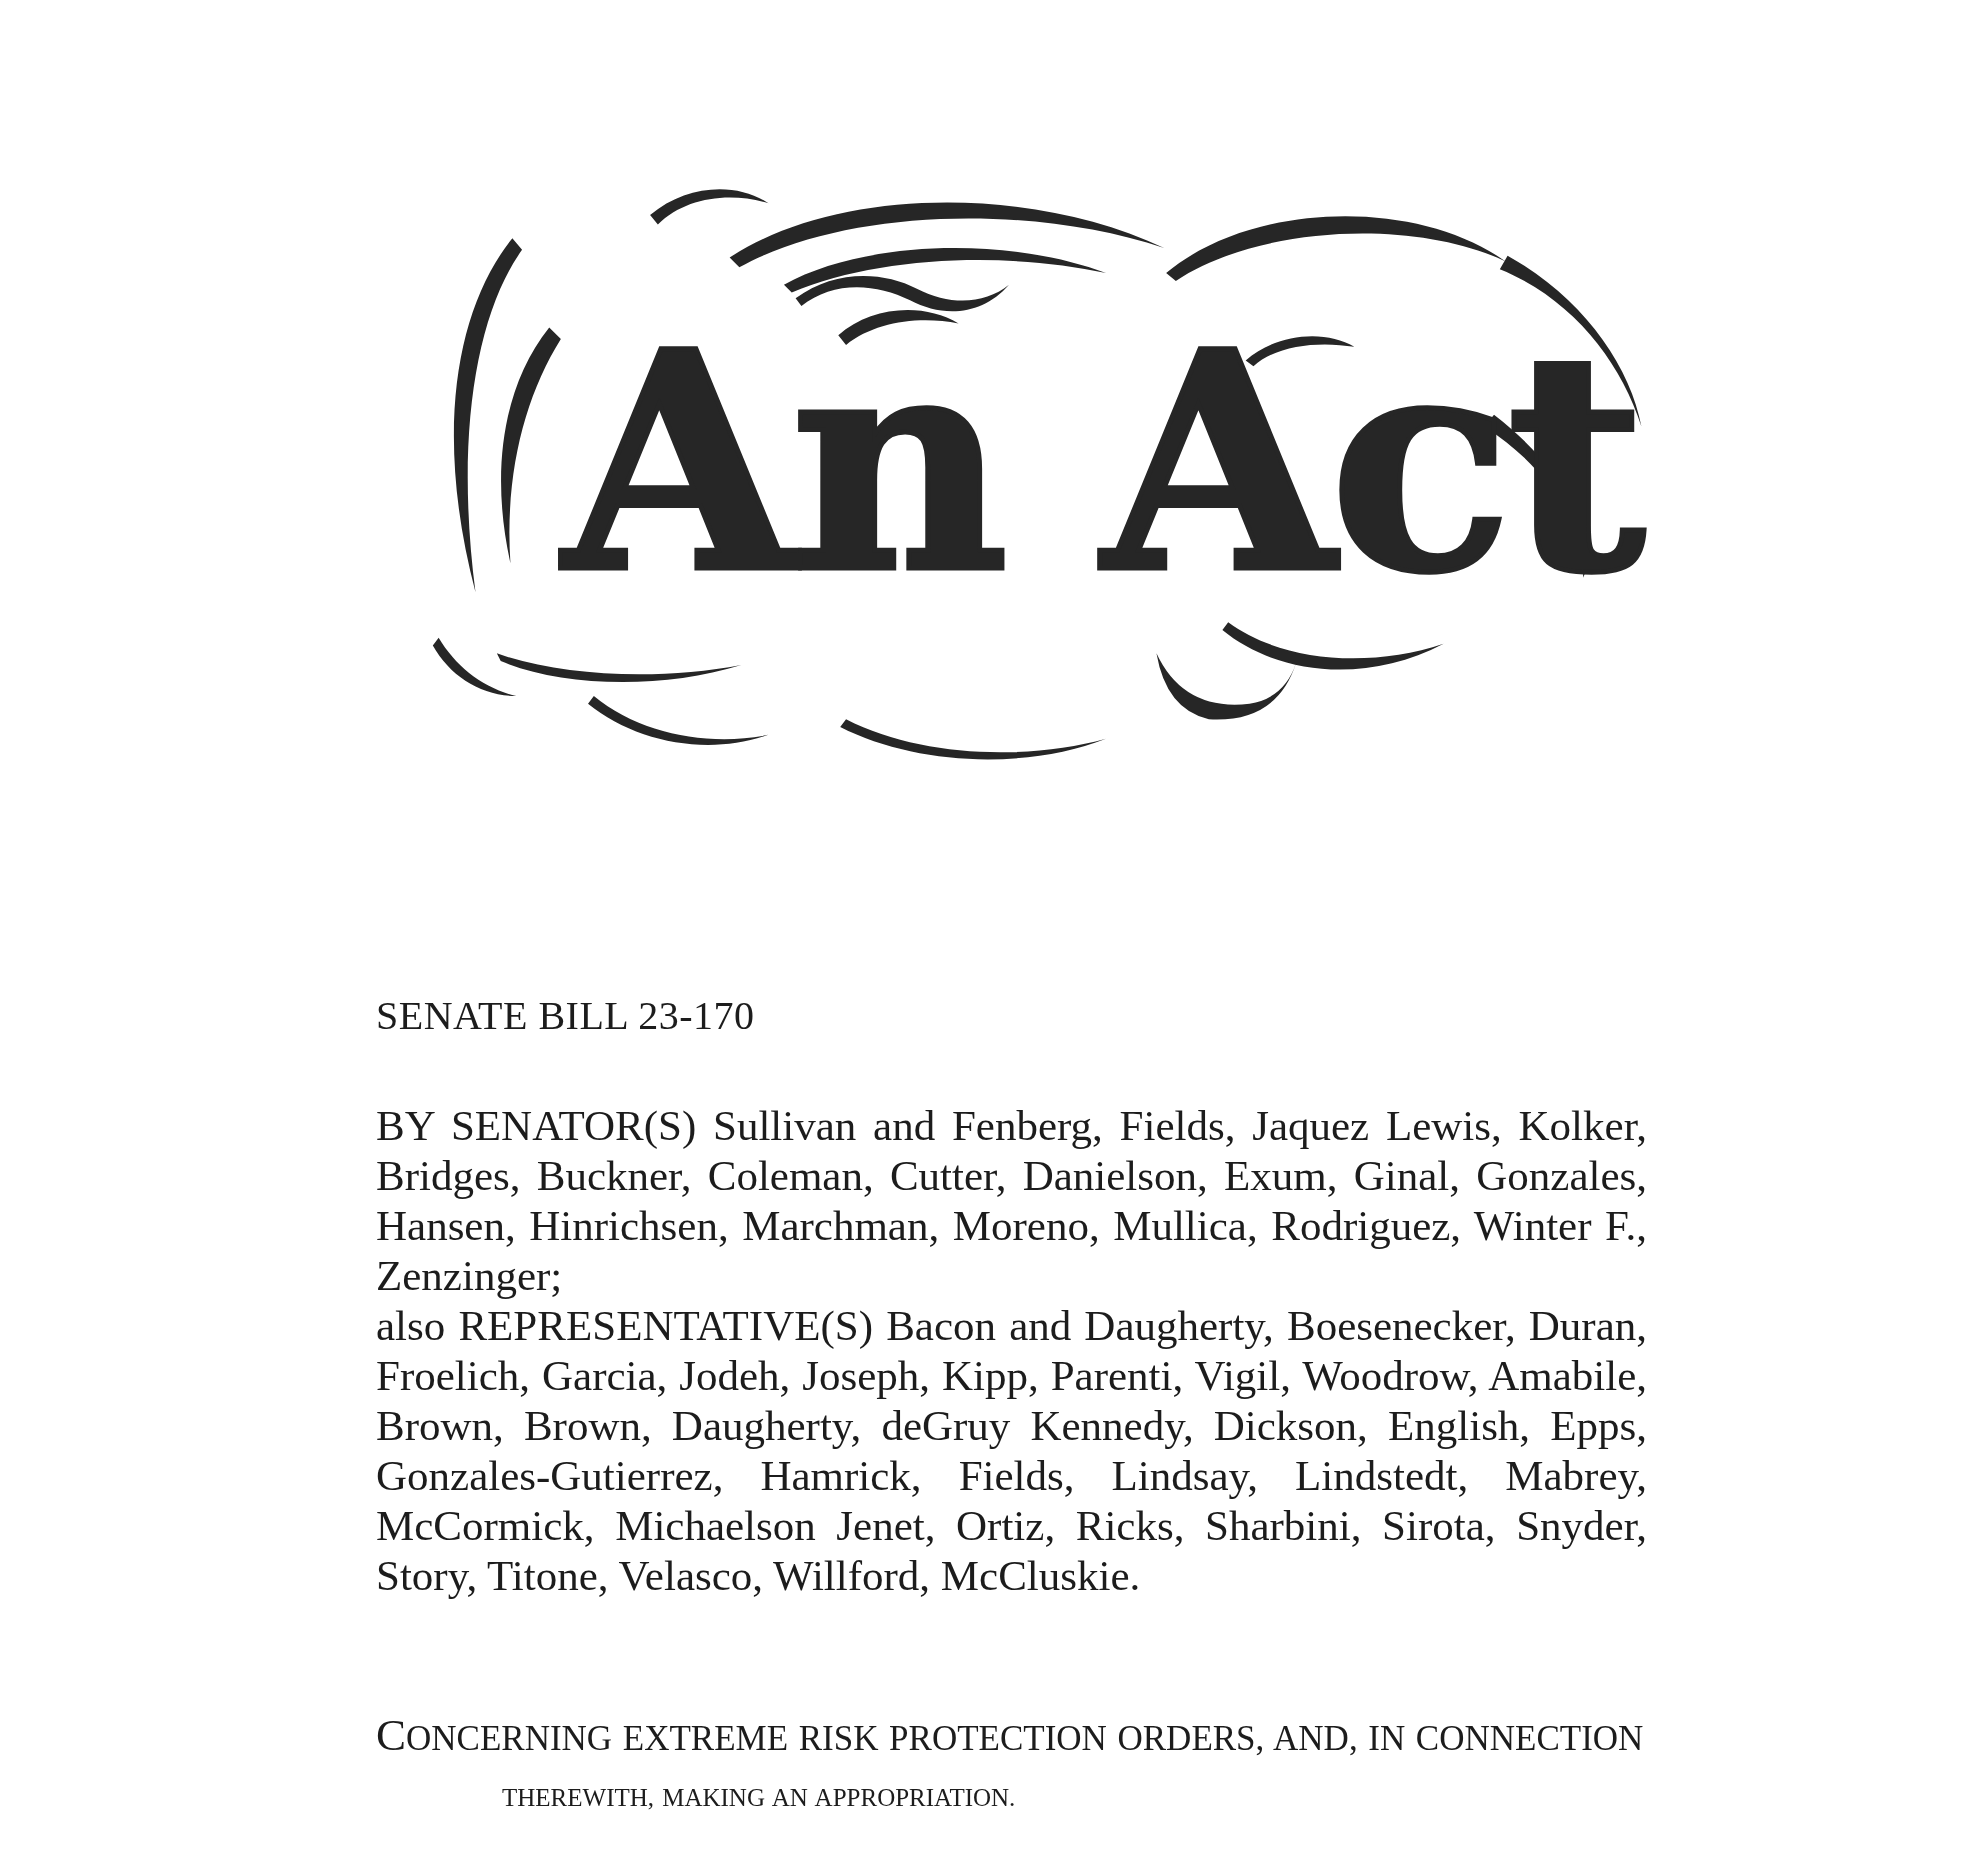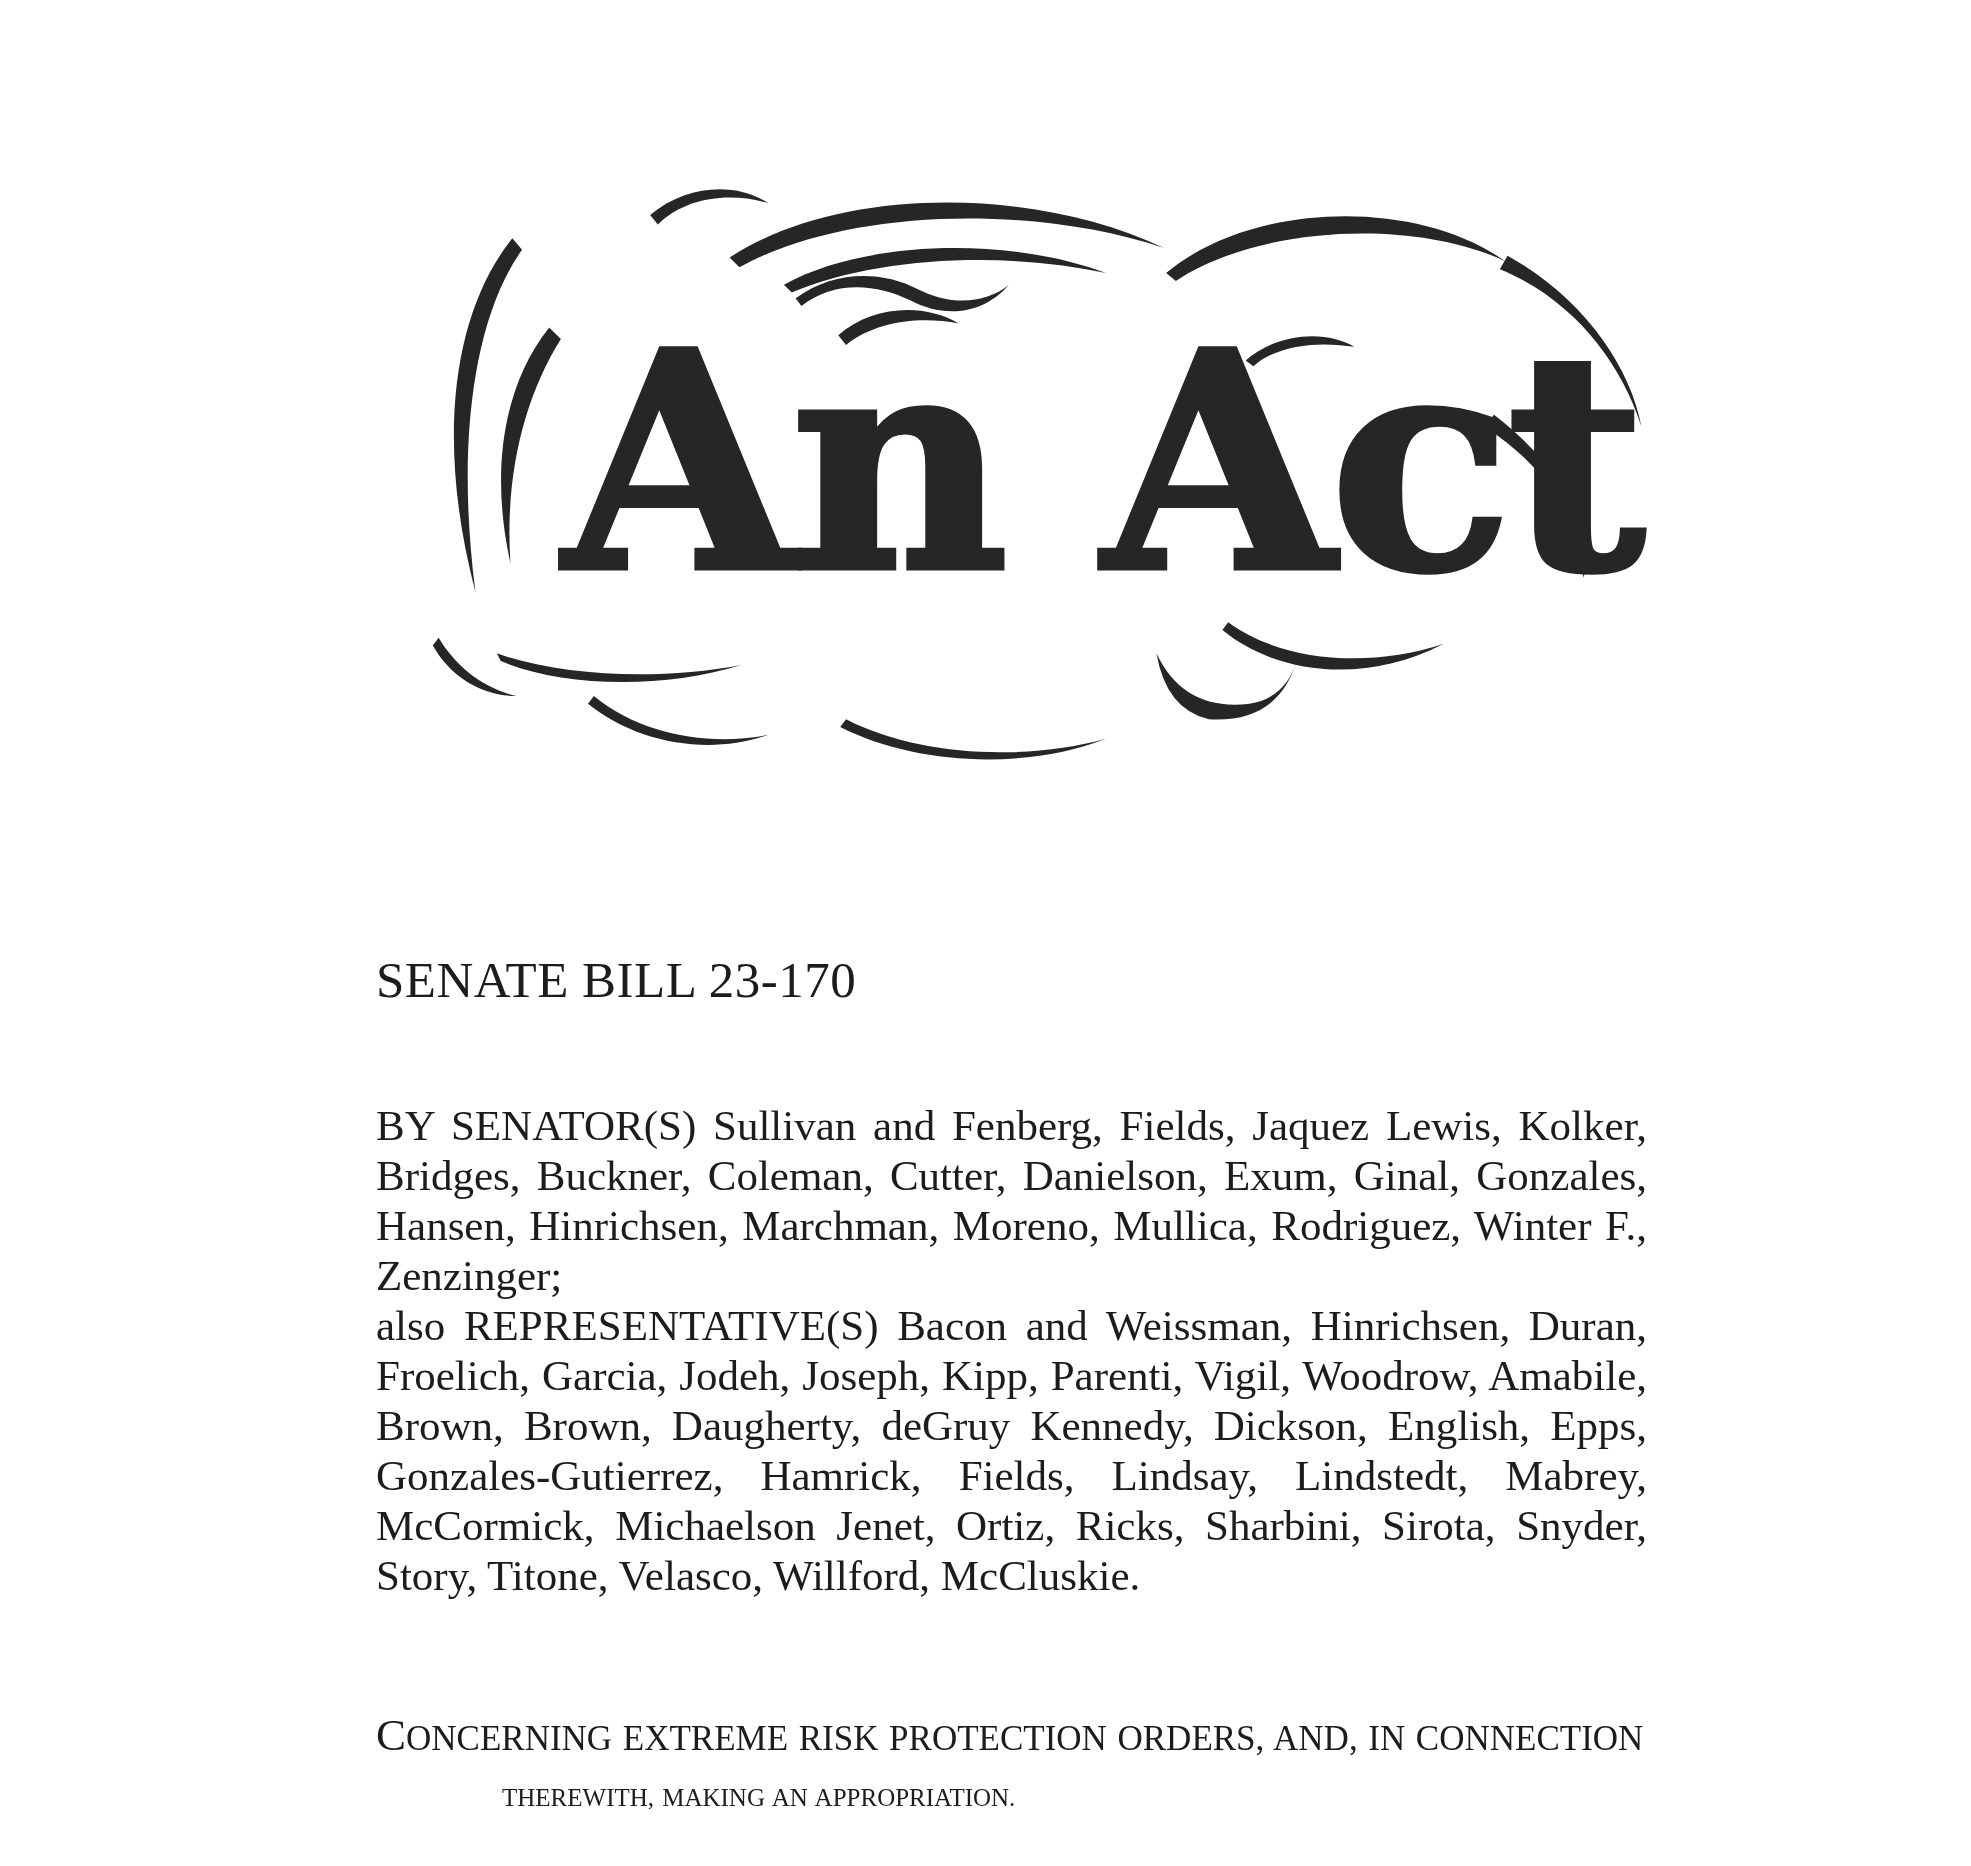--- a/index.html
+++ b/index.html
@@ -30,22 +30,22 @@
     letter-spacing: -6px;
     fill: #262626;
     stroke: #262626;
     stroke-width: 5px;
   }
 
   
   .bill-number {
     position: absolute;
     left: 376px;
-    top: 951px;
-    font-size: 51px;
+    top: 992px;
+    font-size: 40px;
     letter-spacing: 0.5px;
     white-space: nowrap;
   }
 
   
   .sponsors {
     position: absolute;
     left: 376px;
     top: 1101px;
     width: 1271px;
@@ -113,21 +113,21 @@
     <text class="ornament-text" x="140" y="400">An Act</text>
   </svg>
 
   <div class="bill-number">SENATE BILL 23-170</div>
 
   <div class="sponsors">
     <div class="line j">BY SENATOR(S) Sullivan and Fenberg, Fields, Jaquez Lewis, Kolker,</div>
     <div class="line j">Bridges, Buckner, Coleman, Cutter, Danielson, Exum, Ginal, Gonzales,</div>
     <div class="line j">Hansen, Hinrichsen, Marchman, Moreno, Mullica, Rodriguez, Winter F.,</div>
     <div class="line">Zenzinger;</div>
-    <div class="line j">also REPRESENTATIVE(S) Bacon and Weissman, Hinrichsen, Duran,</div>
+    <div class="line j">also REPRESENTATIVE(S) Bacon and Daugherty, Boesenecker, Duran,</div>
     <div class="line j">Froelich, Garcia, Jodeh, Joseph, Kipp, Parenti, Vigil, Woodrow, Amabile,</div>
     <div class="line j">Brown, Brown, Daugherty, deGruy Kennedy, Dickson, English, Epps,</div>
     <div class="line j">Gonzales-Gutierrez, Hamrick, Fields, Lindsay, Lindstedt, Mabrey,</div>
     <div class="line j">McCormick, Michaelson Jenet, Ortiz, Ricks, Sharbini, Sirota, Snyder,</div>
     <div class="line">Story, Titone, Velasco, Willford, McCluskie.</div>
   </div>
 
   <div class="concerning">
     <div class="l1"><span class="lead">C</span><span>ONCERNING EXTREME RISK PROTECTION ORDERS, AND, IN CONNECTION</span></div>
     <div class="l2">THEREWITH, MAKING AN APPROPRIATION.</div>

